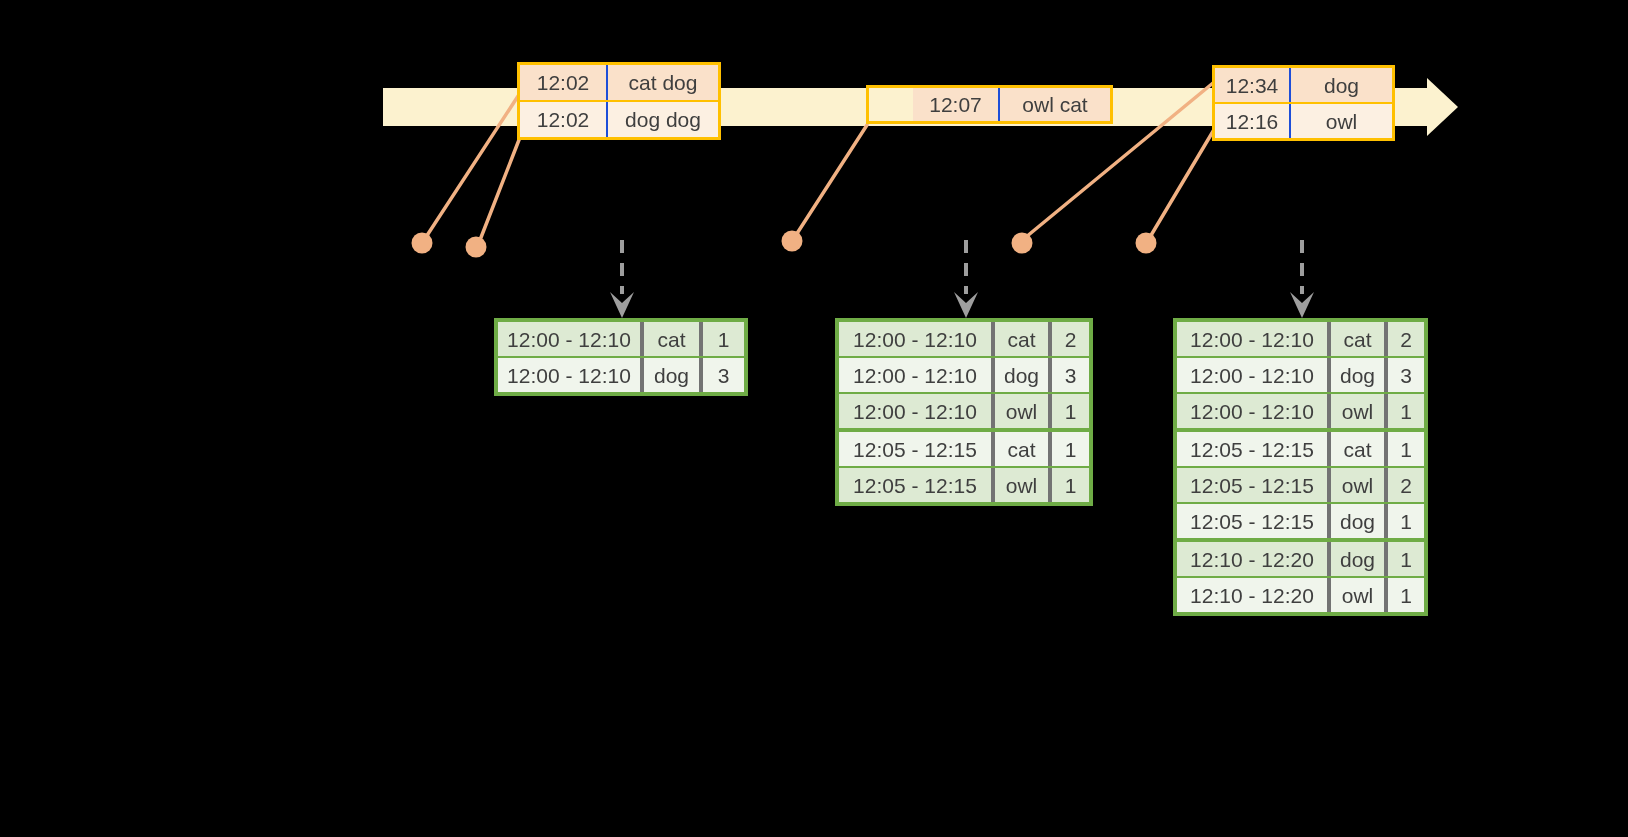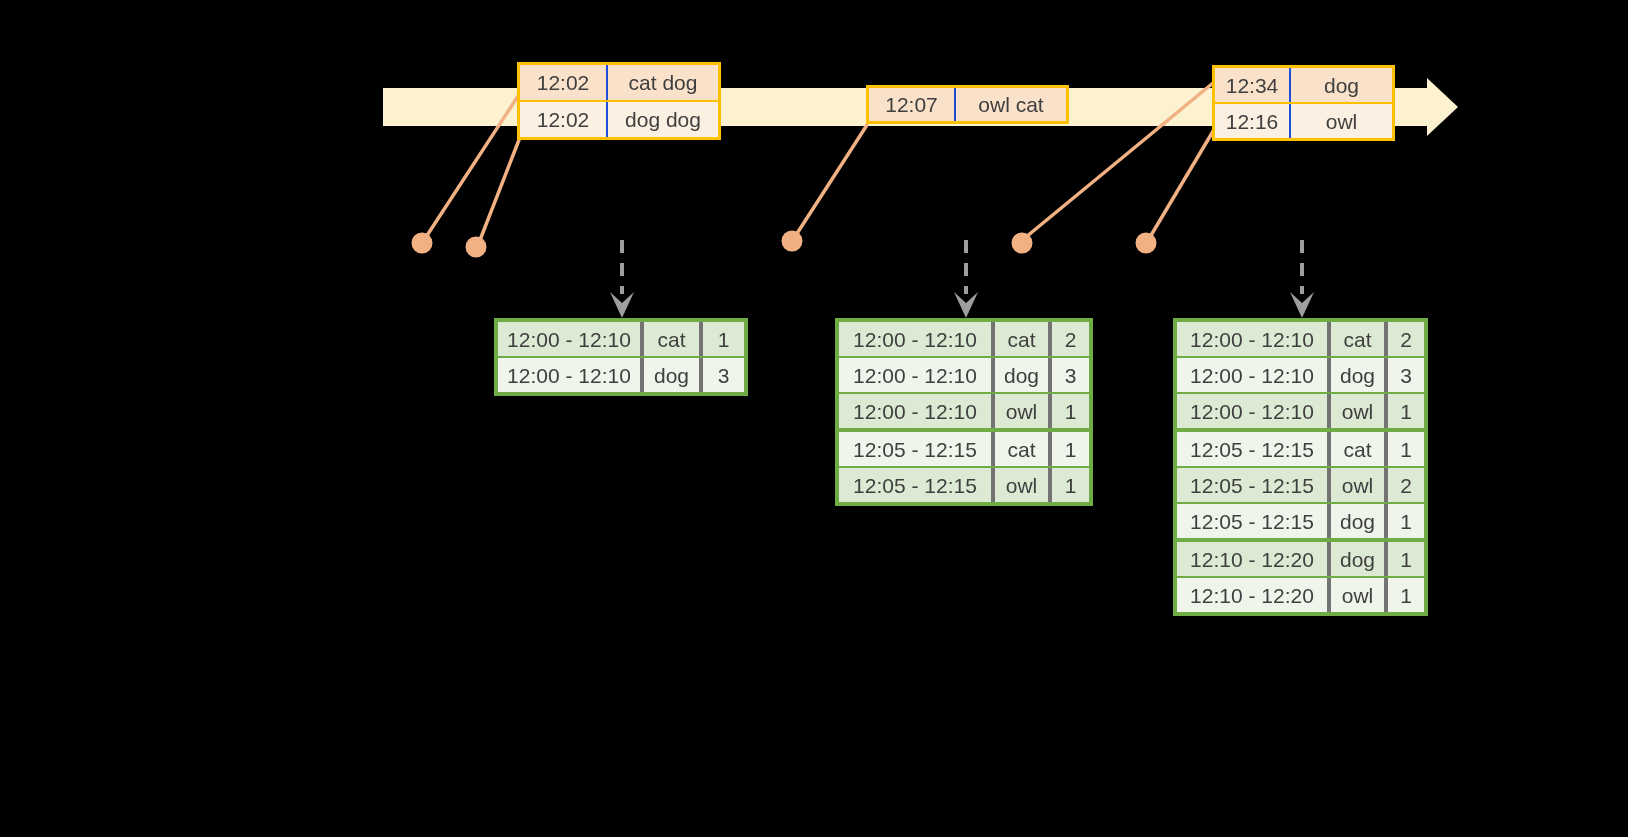--- a/index.html
+++ b/index.html
@@ -14,21 +14,21 @@
   .ev-table{position:absolute;border:3px solid #FFC000;box-sizing:content-box;}
   .ev-row{display:grid;}
   .ev-row + .ev-row{border-top:2px solid #FFC000;}
   .ev-row .cell + .cell{border-left:2px solid #1d4ed8;}
   .edark{background:#FAE1CA;}
   .elight{background:#FCF0E2;}
 
   #ev1{left:517px;top:62px;}
   #ev1 .ev-row{grid-template-columns:86px 112px;height:35px;}
   #ev2{left:866px;top:85px;}
-  #ev2 .ev-row{grid-template-columns:85px 112px;height:33px;}
+  #ev2 .ev-row{grid-template-columns:85px 112px;height:33px;margin-left:44px;}
   #ev3{left:1212px;top:65px;}
   #ev3 .ev-row{grid-template-columns:74px 103px;height:34px;}
 
   
   .rt-table{position:absolute;border:4px solid #6FAC46;box-sizing:content-box;}
   .rt-row{display:grid;}
   .rt-row + .rt-row{border-top:2px solid #6FAC46;}
   .rt-row.group{border-top-width:4px;}
   .rt-row .cell + .cell{border-left:4px solid #737373;}
   .gdark{background:#DDEAD3;}

